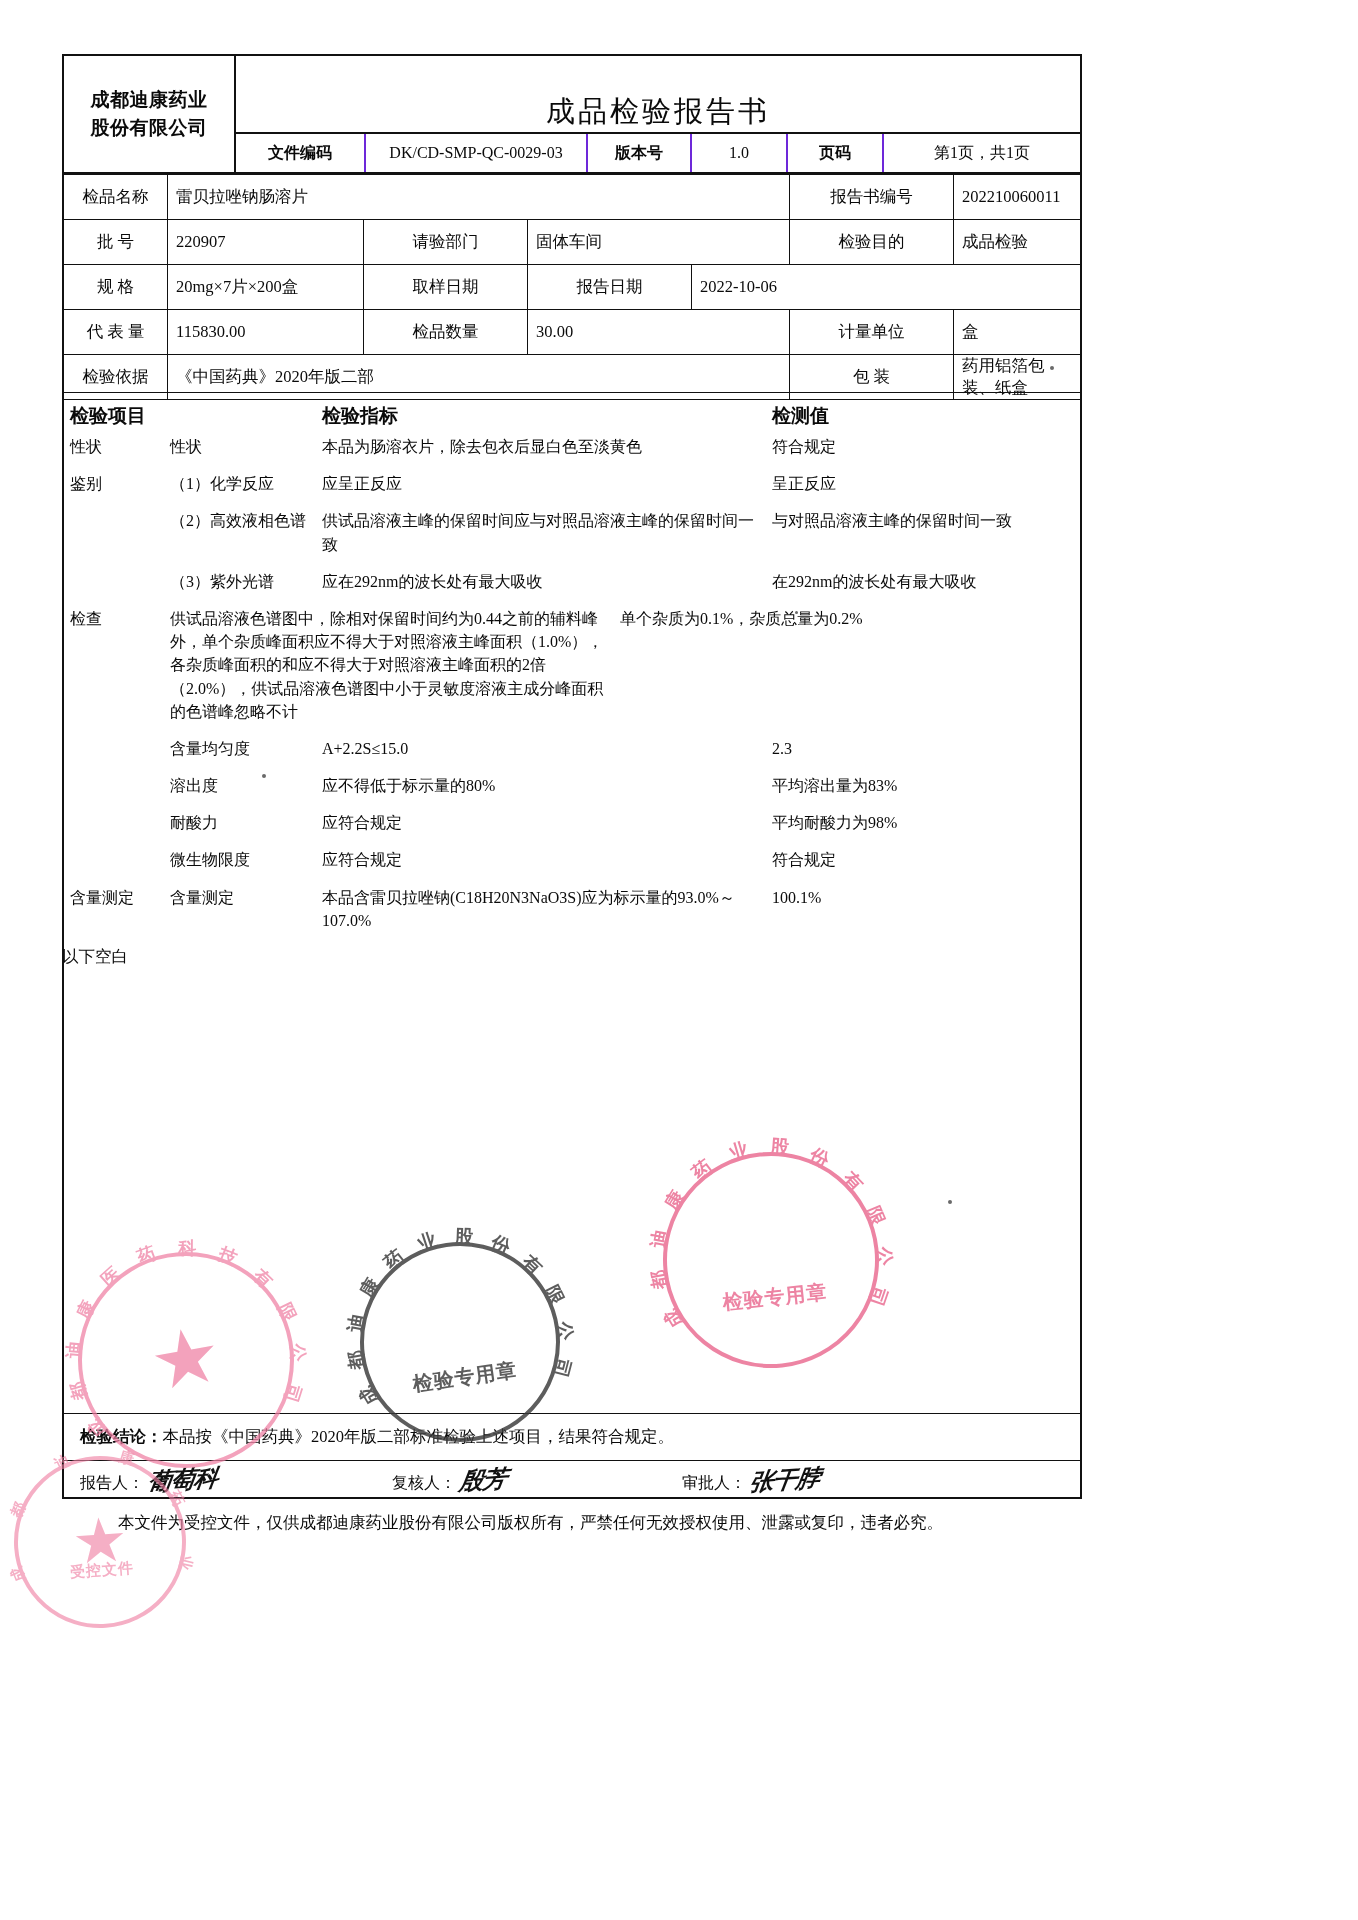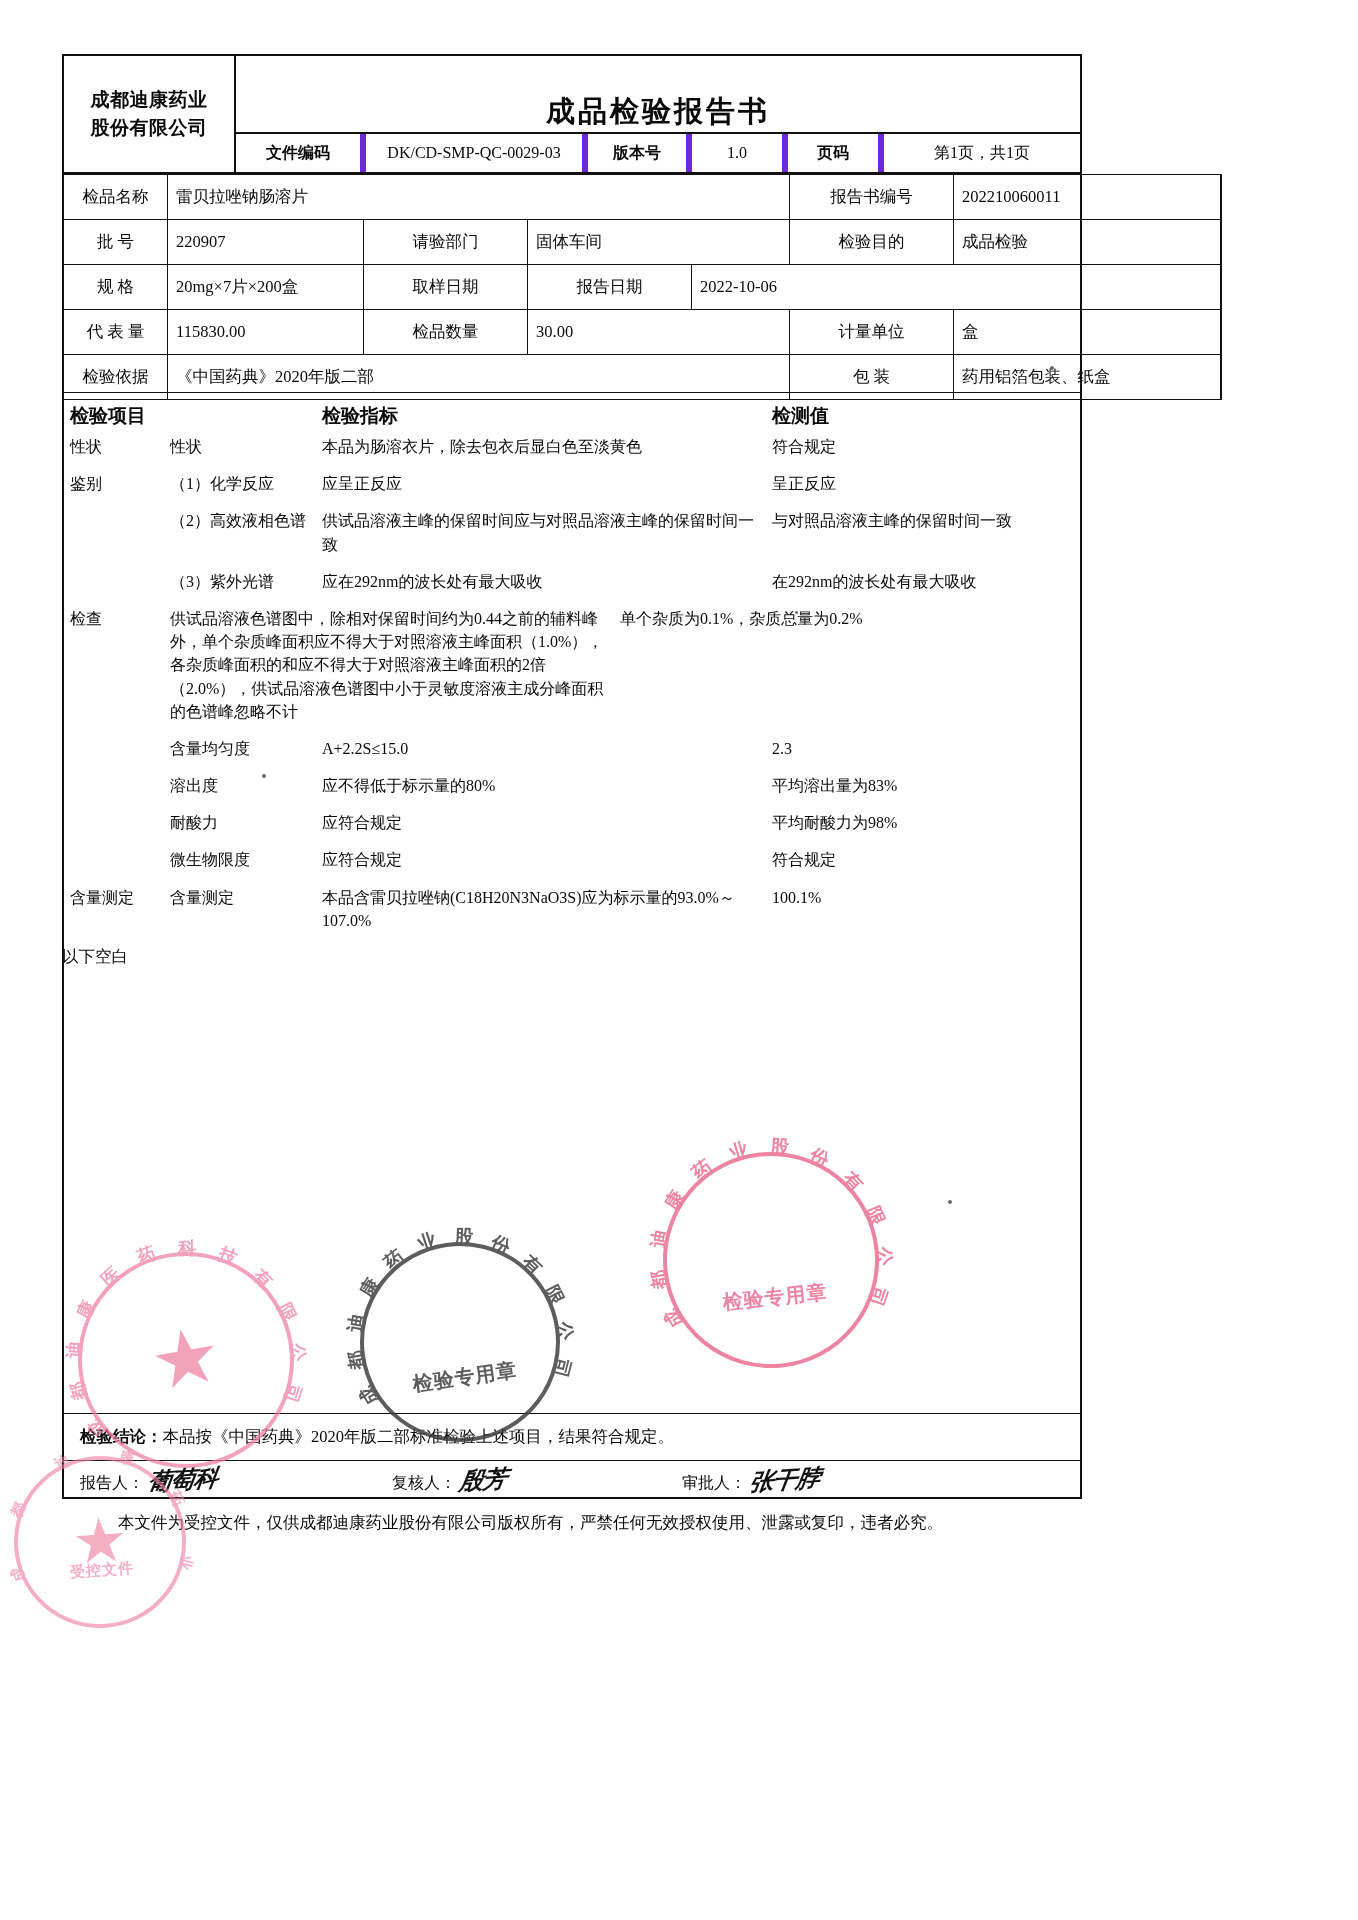--- a/index.html
+++ b/index.html
@@ -32,39 +32,39 @@
     font-family:"DejaVu Sans","Liberation Sans",sans-serif;
     font-weight:bold;font-size:19px;line-height:1.45;letter-spacing:.5px;
   }
   .hdr-right{flex:1;display:flex;flex-direction:column;}
   .hdr-title{
     flex:1;display:flex;align-items:center;justify-content:center;
     border-bottom:2px solid #111;
   }
   .hdr-title span{
     font-family:"DejaVu Sans","Liberation Sans",sans-serif;
-    font-weight:bold;font-size:29px;letter-spacing:3px;margin-top:36px;
+    font-weight:normal;font-size:29px;letter-spacing:3px;margin-top:36px;
   }
   .hdr-meta{height:42px;display:flex;}
   .hdr-meta div{
     display:flex;align-items:center;justify-content:center;
-    border-right:6px solid #6d28d9;font-size:16px;box-sizing:border-box;
+    border-right:2px solid #6d28d9;font-size:16px;box-sizing:border-box;
   }
   .hdr-meta div:last-child{border-right:none;}
   .m-lbl{font-family:"DejaVu Sans","Liberation Sans",sans-serif;font-weight:bold;font-size:17px;}
   .w-code-l{width:130px;flex:0 0 130px;}
   .w-code-v{width:222px;flex:0 0 222px;}
   .w-ver-l{width:104px;flex:0 0 104px;}
   .w-ver-v{width:96px;flex:0 0 96px;}
   .w-pg-l{width:96px;flex:0 0 96px;}
   .w-pg-v{flex:1;}
 
   
   .info{
-    position:absolute;left:62px;top:170px;width:1160px;
+    position:absolute;left:62px;top:170px;width:1020px;
     border-left:2px solid #111;border-right:2px solid #111;
     box-sizing:border-box;
   }
   .irow{display:flex;border-bottom:1.5px solid #111;box-sizing:border-box;}
   .irow:first-child{border-top:1.5px solid #111;}
   .icell{
     box-sizing:border-box;display:flex;align-items:center;
     padding:0 8px;font-size:16.5px;min-height:44px;
   }
   .ilbl{justify-content:center;border-right:1.5px solid #111;letter-spacing:0px;}

